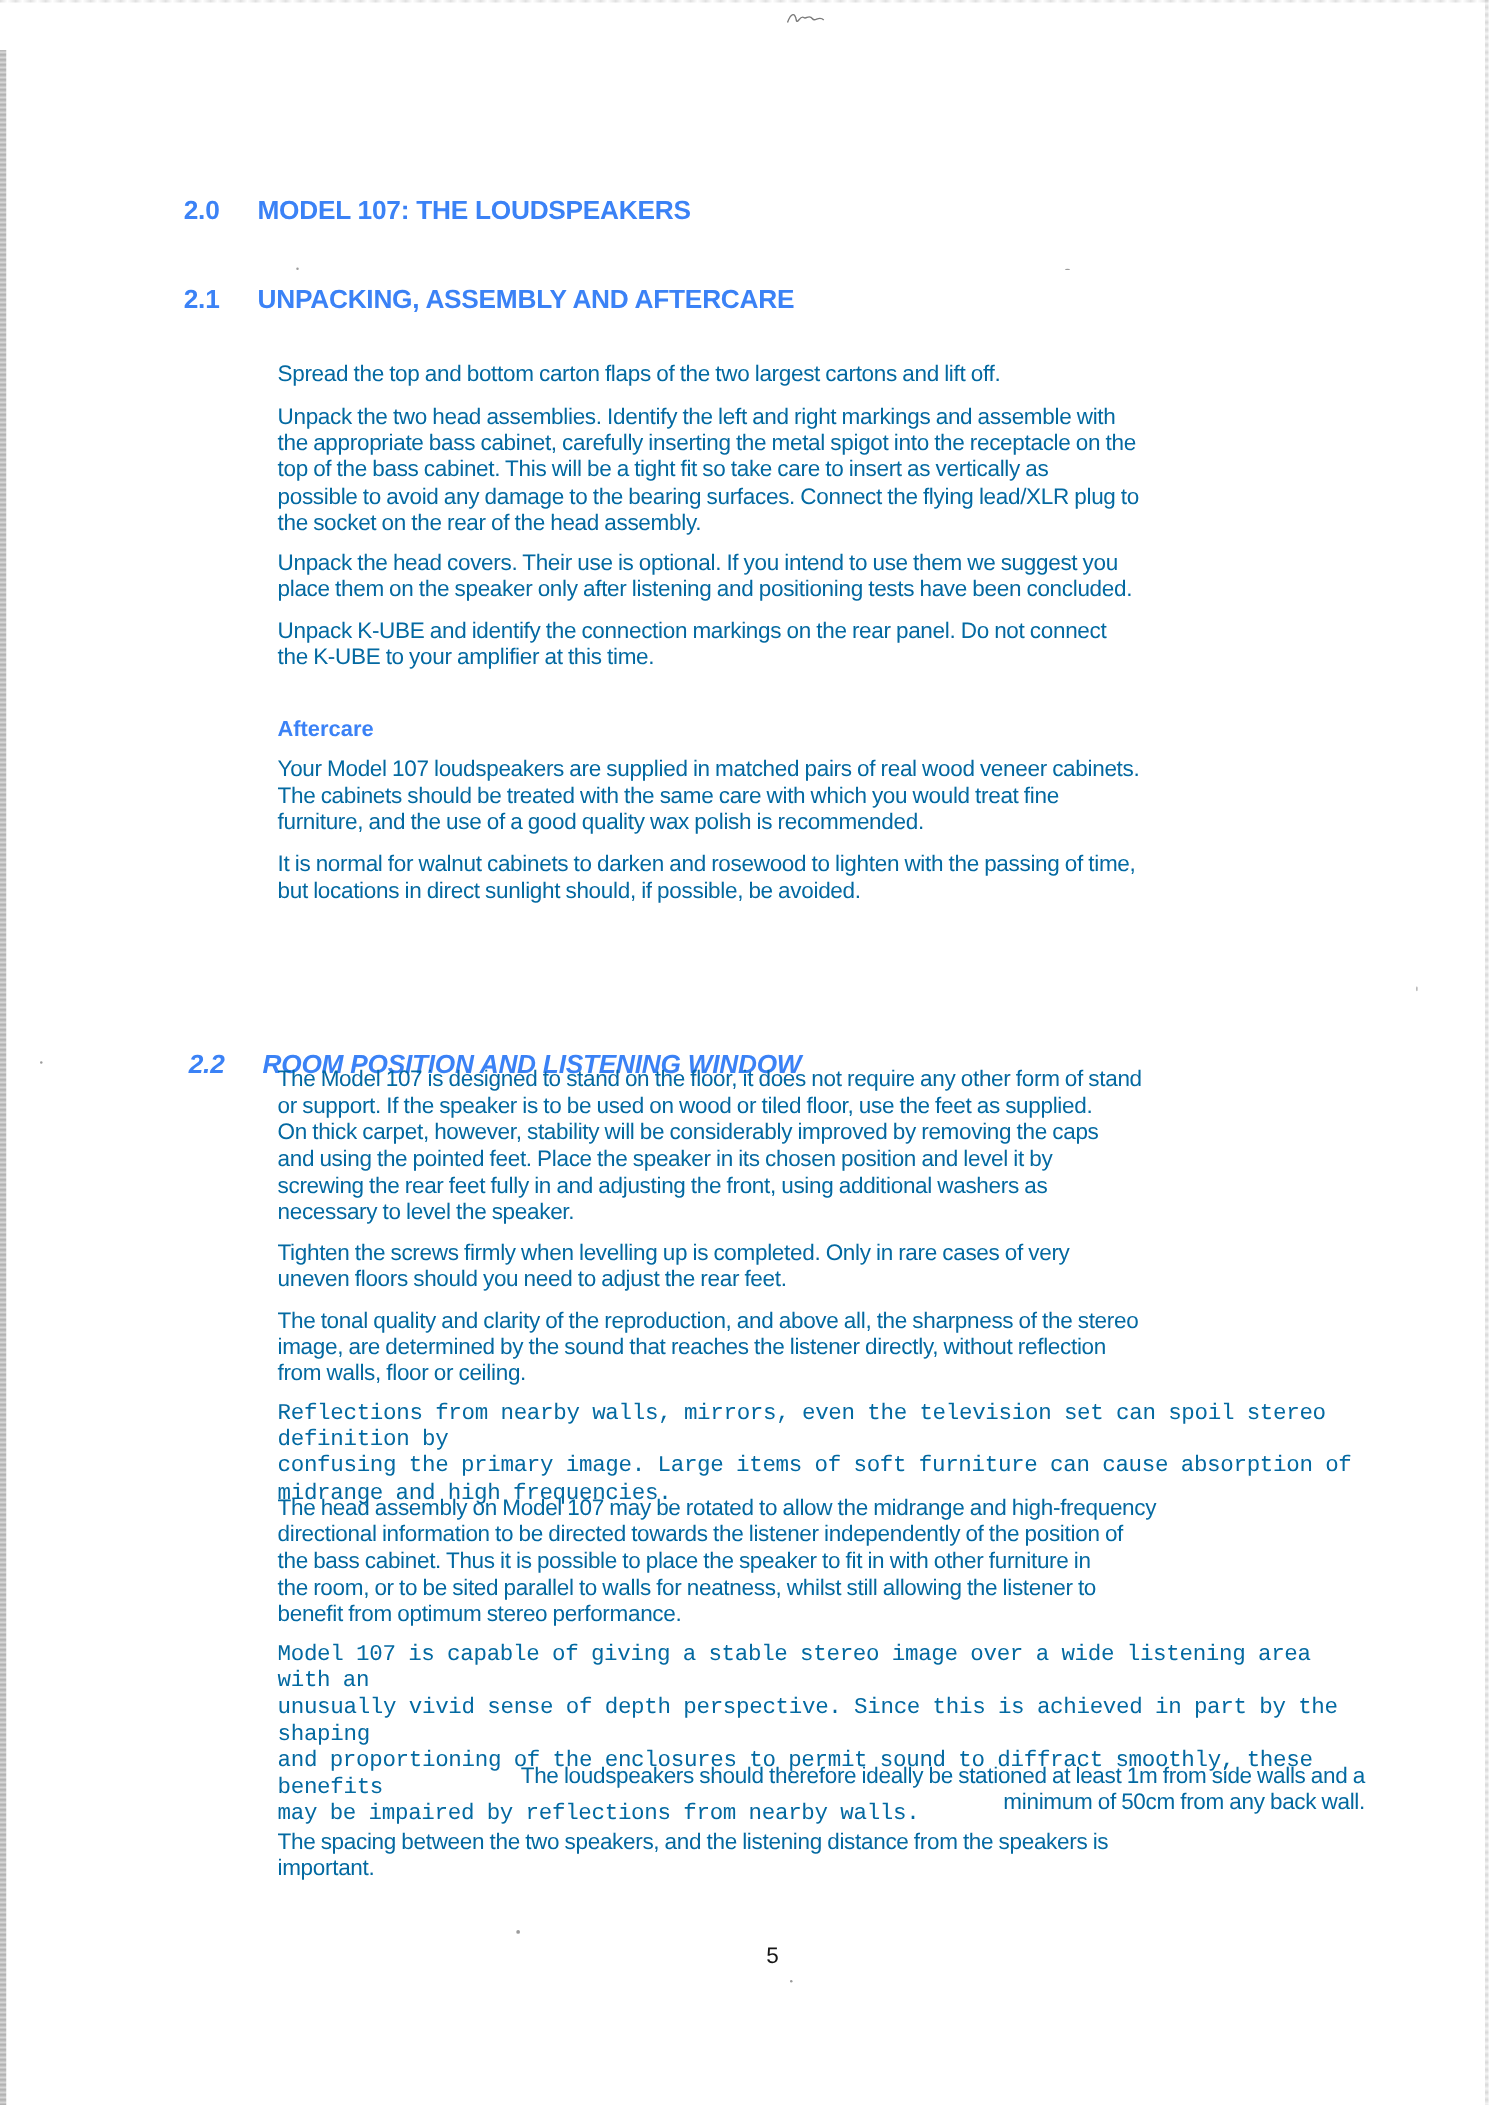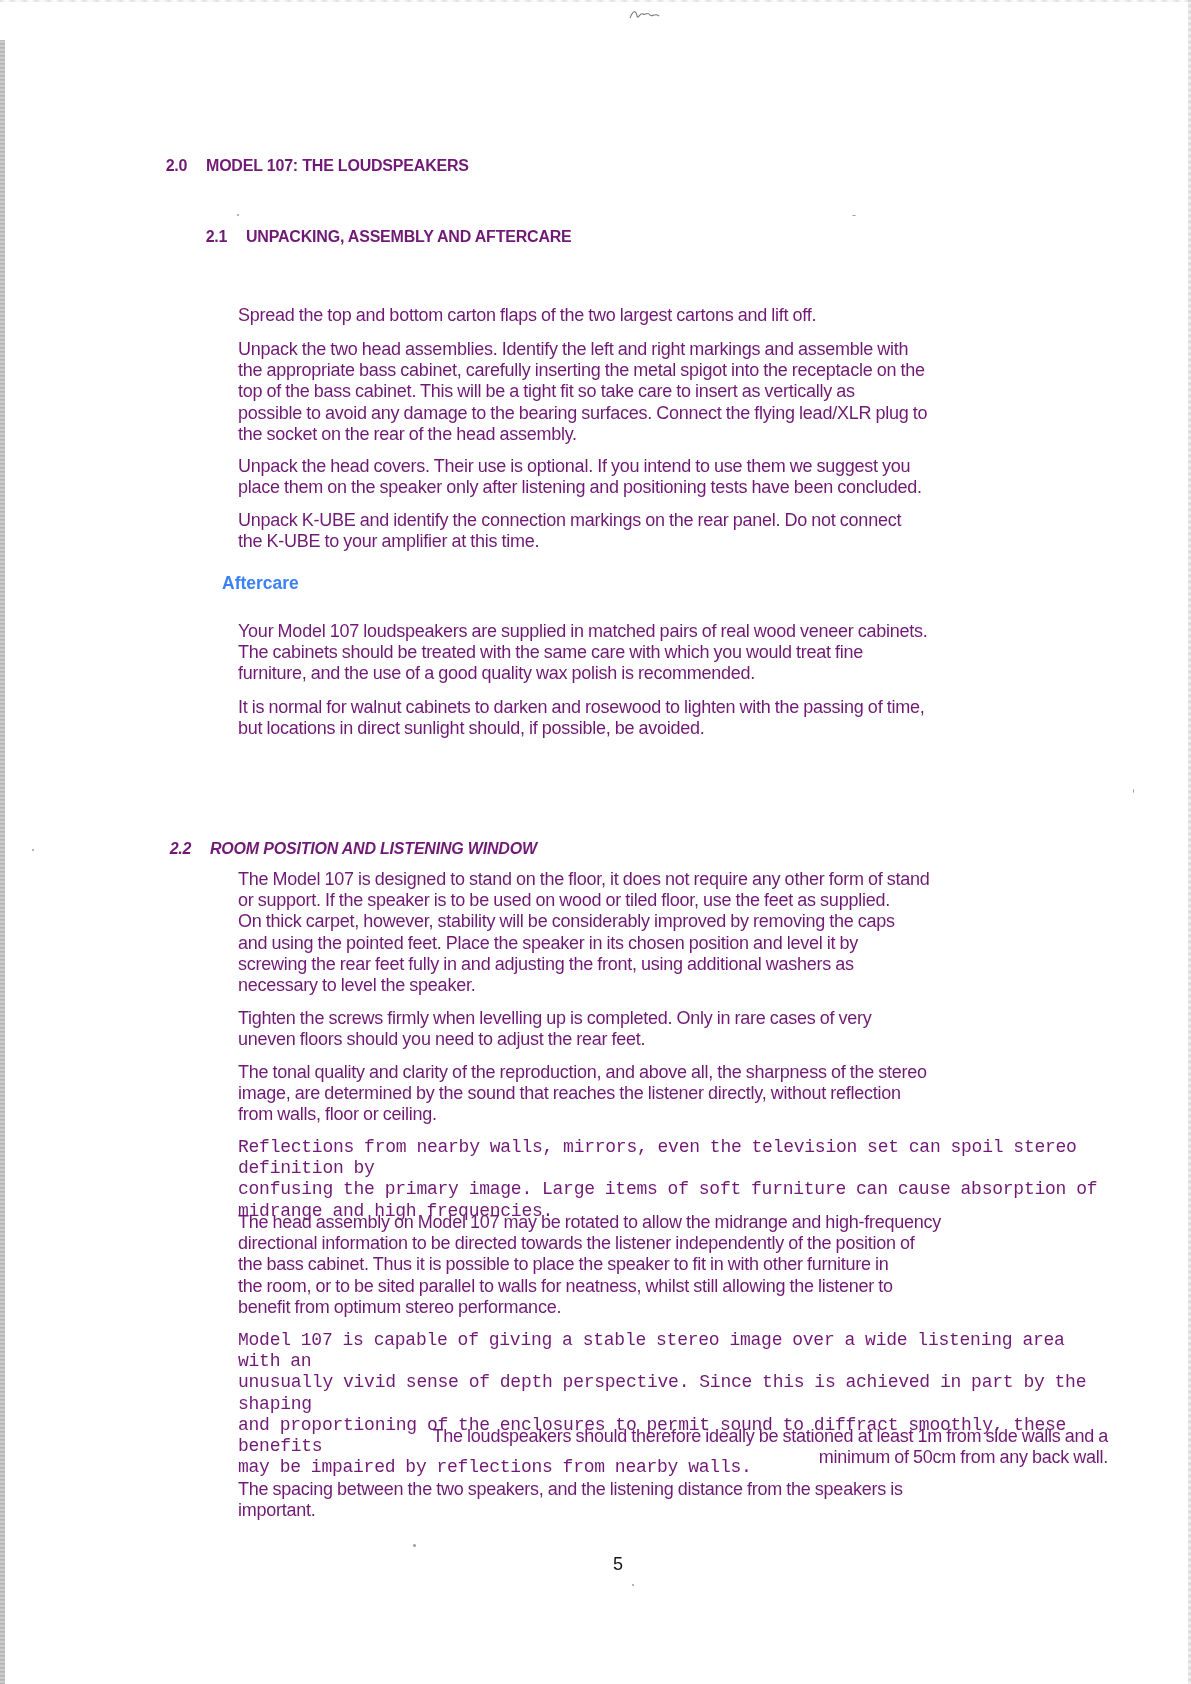--- a/index.html
+++ b/index.html
@@ -46,44 +46,43 @@
       position: absolute;
       left: 628px;
       top: 8px;
       width: 34px;
       height: 14px;
     }
     .heading {
       position: absolute;
       font-family: "Liberation Sans", sans-serif;
       font-weight: bold;
-      font-size: 16px;
-      color: #701a75;
+      font-size: 21px;
+      color: #3b82f6;
       white-space: nowrap;
       letter-spacing: -0.2px;
-      text-align: center;
     }
     .heading .num {
       display: inline-block;
       width: 59px;
     }
     #h-2-0 { left: 147px; top: 157px; }
-    #h-2-1 { left: 147px; top: 228px; margin-left: 40px; }
+    #h-2-1 { left: 147px; top: 228px; }
     #h-2-2 { left: 151px; top: 840px; font-style: italic; }
 
     .para {
       position: absolute;
       left: 222px;
       width: 870px;
       font-size: 18px;
       line-height: 21.2px;
-      color: #701a75;
+      color: #0369a1;
       letter-spacing: -0.25px;
       word-spacing: -0.5px;
-      margin: 16px;
+      margin: 0;
       white-space: pre-line;
     }
     .subheading {
       position: absolute;
       left: 222px;
       font-weight: bold;
       font-size: 17.5px;
       color: #3b82f6;
       white-space: nowrap;
     }

